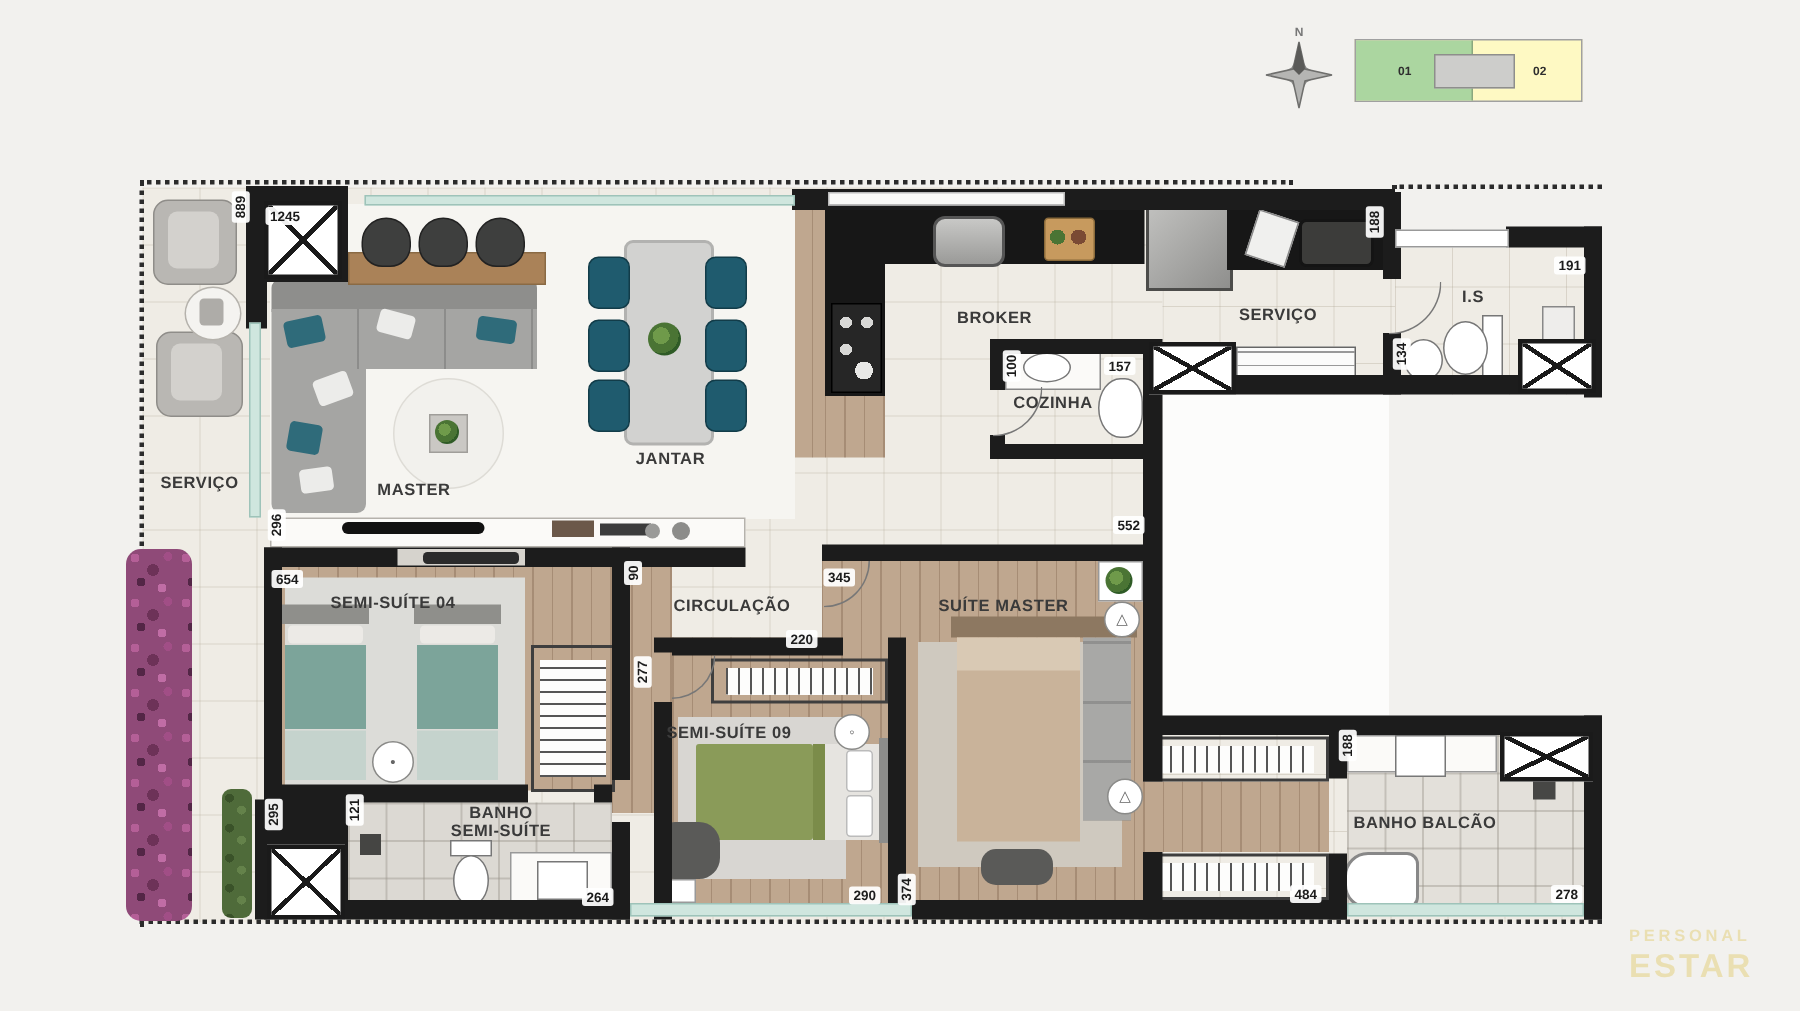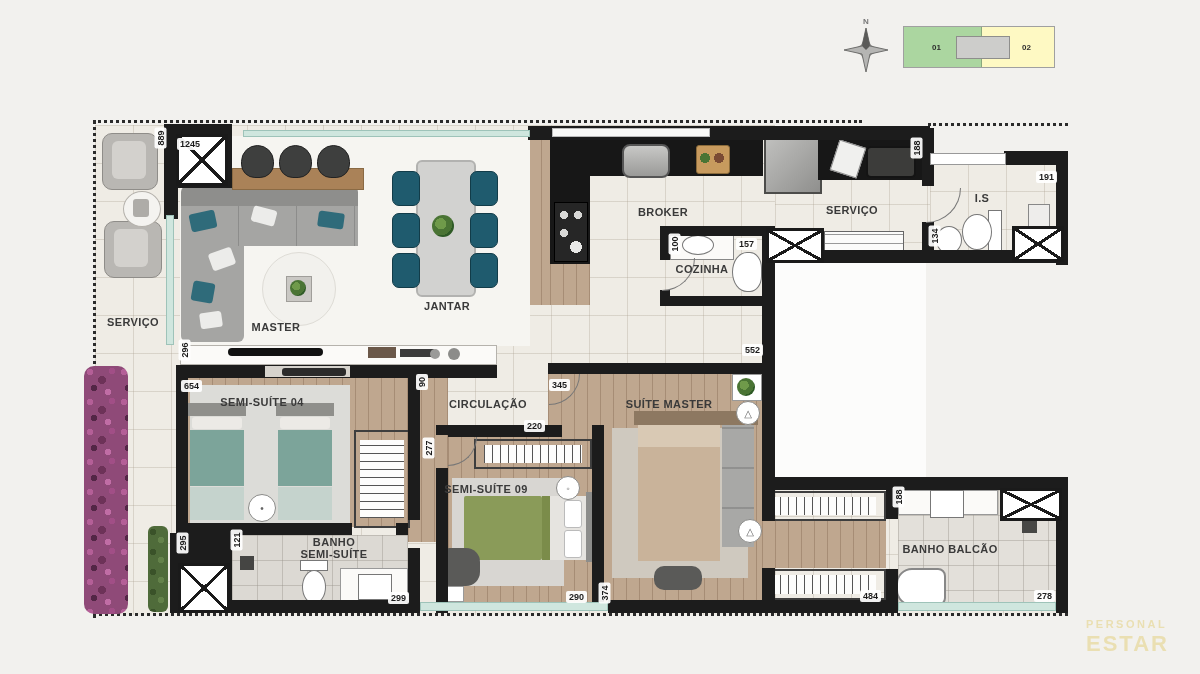--- a/index.html
+++ b/index.html
@@ -285,21 +285,21 @@
   <div class="chip v" style="left:414px;top:376px">90</div>
   <div class="chip" style="left:742px;top:344px">552</div>
   <div class="chip" style="left:549px;top:379px">345</div>
   <div class="chip v" style="left:664px;top:238px">100</div>
   <div class="chip" style="left:736px;top:238px">157</div>
   <div class="chip v" style="left:906px;top:142px">188</div>
   <div class="chip" style="left:1036px;top:171px">191</div>
   <div class="chip v" style="left:924px;top:230px">134</div>
   <div class="chip v" style="left:172px;top:537px">295</div>
   <div class="chip v" style="left:226px;top:534px">121</div>
-  <div class="chip" style="left:388px;top:592px">299</div>
+  <div class="chip" style="left:388px;top:592px">264</div>
   <div class="chip v" style="left:418px;top:442px">277</div>
   <div class="chip" style="left:524px;top:420px">220</div>
   <div class="chip" style="left:566px;top:591px">290</div>
   <div class="chip v" style="left:594px;top:587px">374</div>
   <div class="chip" style="left:860px;top:590px">484</div>
   <div class="chip v" style="left:888px;top:491px">188</div>
   <div class="chip" style="left:1034px;top:590px">278</div>
 
   <div id="compass">
     <svg width="60" height="66" viewBox="0 0 60 66">

